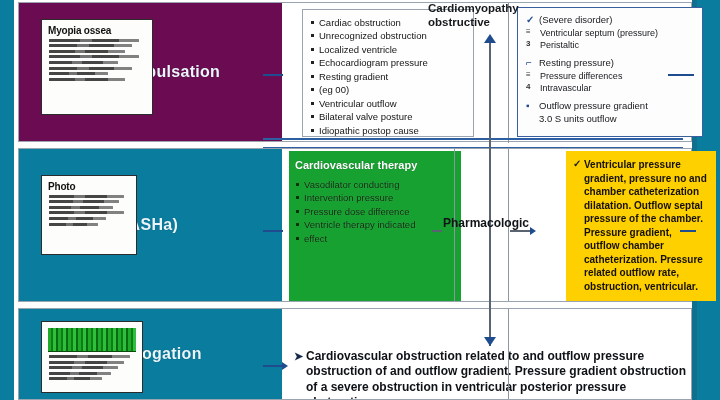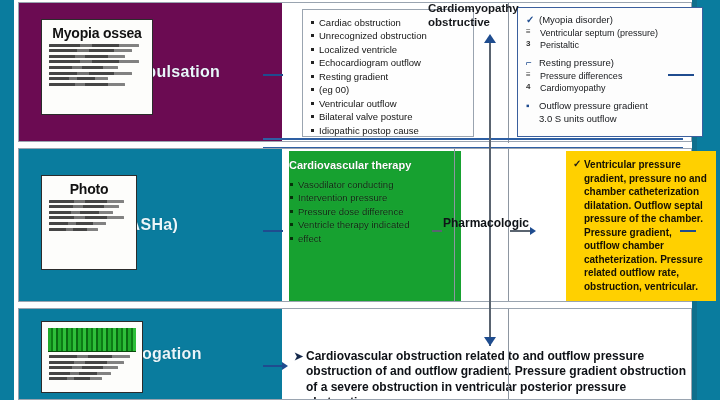--- a/index.html
+++ b/index.html
@@ -71,28 +71,27 @@
 
   
   .thumb {
     position: absolute;
     background: #fdfdfb;
     border: 1px solid #2b2b2b;
     overflow: hidden;
     padding: 5px 6px;
   }
   #thumb-1 { left: 22px; top: 16px;  width: 112px; height: 96px; }
-  #thumb-2 { left: 22px; top: 26px;  width: 96px;  height: 95px; }
+  #thumb-2 { left: 22px; top: 26px;  width: 96px;  height: 80px; }
   #thumb-3 { left: 22px; top: 12px;  width: 102px; height: 72px; }
 
   .thumb-title {
-    font-size: 14px;
+    font-size: 10px;
     font-weight: bold;
     color: #121212;
-    text-align: center;
     margin-bottom: 2px;
     letter-spacing: -.2px;
     white-space: nowrap;
     overflow: hidden;
   }
   .thumb-lines { display: block; }
   .thumb-line {
     display: block;
     height: 3px;
     margin: 2.6px 1px;
@@ -143,21 +142,21 @@
     background: #fdfdfd;
     border: 1px solid #3a5f9e;
     padding: 6px 8px;
   }
 
   
   #box-green {
     left: 7px; top: 2px;
     width: 172px; height: 150px;
     background: #17a130;
-    padding: 8px 0;
+    padding: 8px 6px;
   }
 
   
   #box-yellow {
     left: 284px; top: 2px;
     width: 150px; height: 150px;
     background: #ffd000;
     padding: 7px 8px;
   }
 
@@ -359,35 +358,35 @@
       </div>
     </div>
 
     <div class="content-area">
 
       <div class="inner-box" id="box-diagnosis">
         <ul class="bullets">
           <li>Cardiac obstruction</li>
           <li>Unrecognized obstruction</li>
           <li>Localized ventricle</li>
-          <li>Echocardiogram outflow</li>
+          <li>Echocardiogram pressure</li>
           <li>Resting gradient</li>
           <li>(eg 00)</li>
           <li>Ventricular outflow</li>
           <li>Bilateral valve posture</li>
           <li>Idiopathic postop cause</li>
         </ul>
       </div>
 
       <div class="inner-box" id="box-checklist">
 
         <div class="check-group">
           <div class="check-line">
             <span class="mark">✓</span>
-            <span>(Myopia disorder)</span>
+            <span>(Severe disorder)</span>
           </div>
           <div class="check-line sub">
             <span class="mark">≡</span>
             <span>Ventricular septum (pressure)</span>
           </div>
           <div class="check-line sub">
             <span class="mark">3</span>
             <span>Peristaltic</span>
           </div>
         </div>
@@ -396,21 +395,21 @@
           <div class="check-line">
             <span class="mark">⌐</span>
             <span>Resting pressure)</span>
           </div>
           <div class="check-line sub">
             <span class="mark">≡</span>
             <span>Pressure differences</span>
           </div>
           <div class="check-line sub">
             <span class="mark">4</span>
-            <span>Cardiomyopathy</span>
+            <span>Intravascular</span>
           </div>
         </div>
 
         <div class="check-group">
           <div class="check-line">
             <span class="mark">▪</span>
             <span>Outflow pressure gradient</span>
           </div>
           <div class="check-line">
             <span class="mark"></span>

